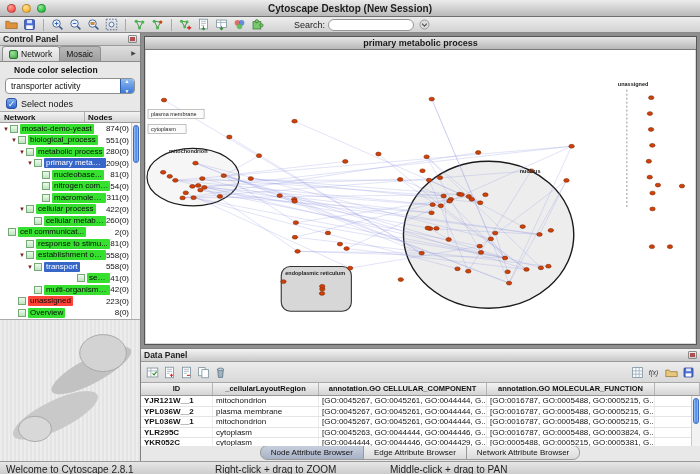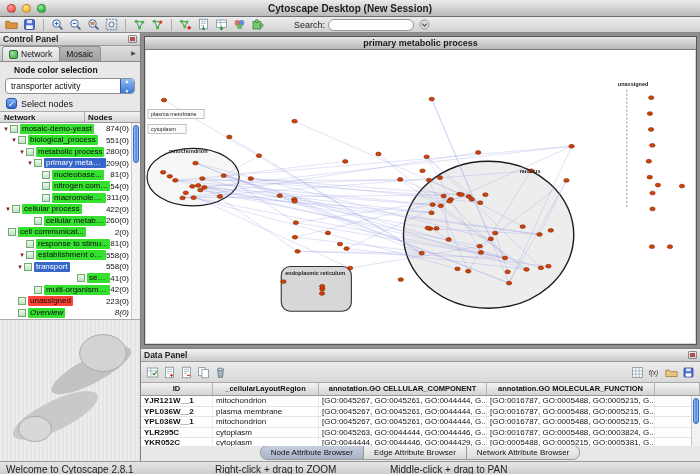--- a/index.html
+++ b/index.html
@@ -269,21 +269,21 @@
             <span class="nicon"></span>
             <span class="chip g">nitrogen compo...</span>
             <span class="cnt">54(0)</span>
           </div>
           <div class="tree-row" style="padding-left: 34px;">
             <span class="tri"></span>
             <span class="nicon"></span>
             <span class="chip g">macromolecule...</span>
             <span class="cnt">311(0)</span>
           </div>
-          <div class="tree-row" style="padding-left: 4px;">
+          <div class="tree-row" style="padding-left: 18px;">
             <span class="tri">▼</span>
             <span class="nicon"></span>
             <span class="chip g">cellular process</span>
             <span class="cnt">422(0)</span>
           </div>
           <div class="tree-row" style="padding-left: 26px;">
             <span class="tri"></span>
             <span class="nicon"></span>
             <span class="chip g">cellular metabol...</span>
             <span class="cnt">260(0)</span>
@@ -299,21 +299,21 @@
             <span class="nicon"></span>
             <span class="chip g">response to stimu...</span>
             <span class="cnt">81(0)</span>
           </div>
           <div class="tree-row" style="padding-left: 18px;">
             <span class="tri">▼</span>
             <span class="nicon"></span>
             <span class="chip g">establishment of l...</span>
             <span class="cnt">558(0)</span>
           </div>
-          <div class="tree-row" style="padding-left: 16px;">
+          <div class="tree-row" style="padding-left: 26px;">
             <span class="tri">▼</span>
             <span class="nicon"></span>
             <span class="chip b">transport</span>
             <span class="cnt">558(0)</span>
           </div>
           <div class="tree-row" style="padding-left: 34px; margin-left: 35px;">
             <span class="tri"></span>
             <span class="nicon"></span>
             <span class="chip g">secretion</span>
             <span class="cnt">41(0)</span>
@@ -323,21 +323,21 @@
             <span class="nicon"></span>
             <span class="chip g">multi-organism pr...</span>
             <span class="cnt">42(0)</span>
           </div>
           <div class="tree-row" style="padding-left: 10px;">
             <span class="tri"></span>
             <span class="nicon"></span>
             <span class="chip r">unassigned</span>
             <span class="cnt">223(0)</span>
           </div>
-          <div class="tree-row" style="padding-left: 10px; font-style: italic;">
+          <div class="tree-row" style="padding-left: 10px;">
             <span class="tri"></span>
             <span class="nicon"></span>
             <span class="chip g">Overview</span>
             <span class="cnt">8(0)</span>
           </div>
         </div>
       <div class="vscroll">
           <div class="vthumb" style="top:2px;height:38px"></div>
         </div>
     </div>

